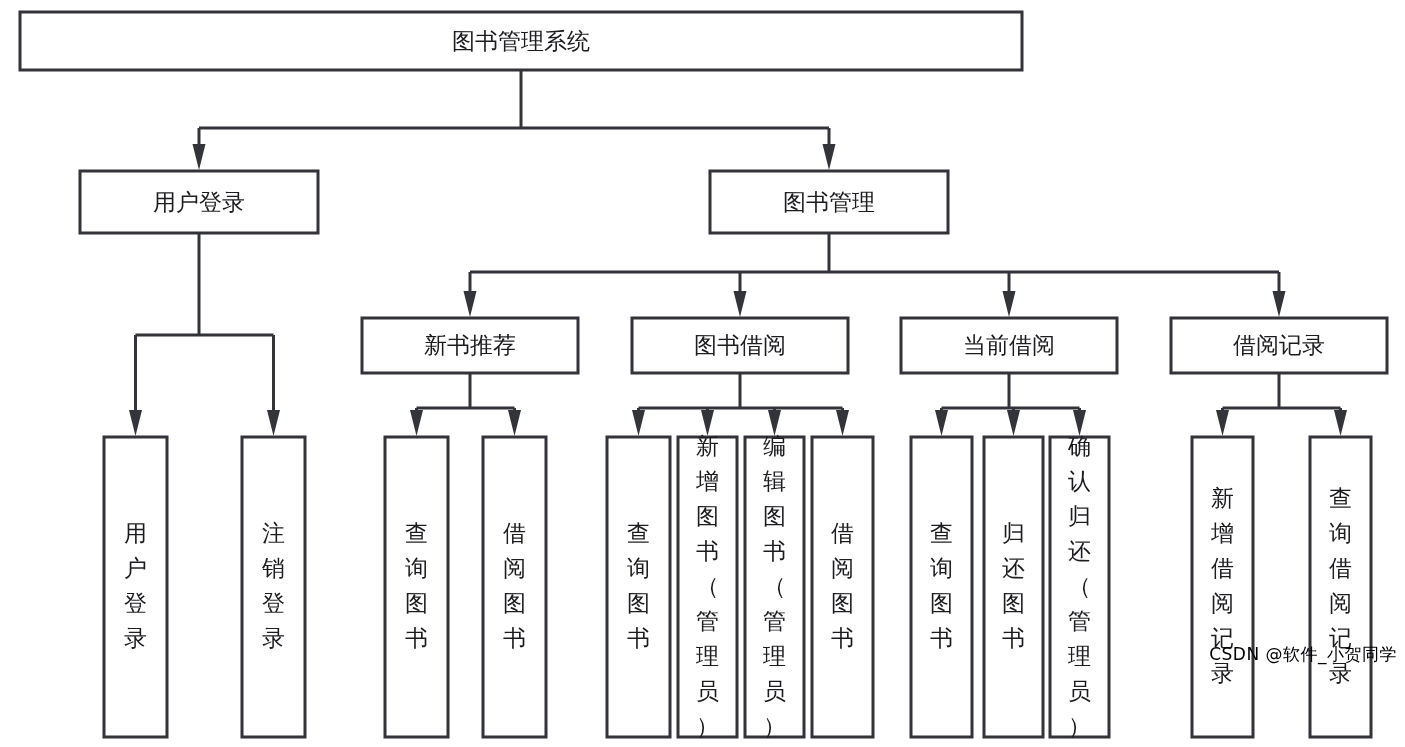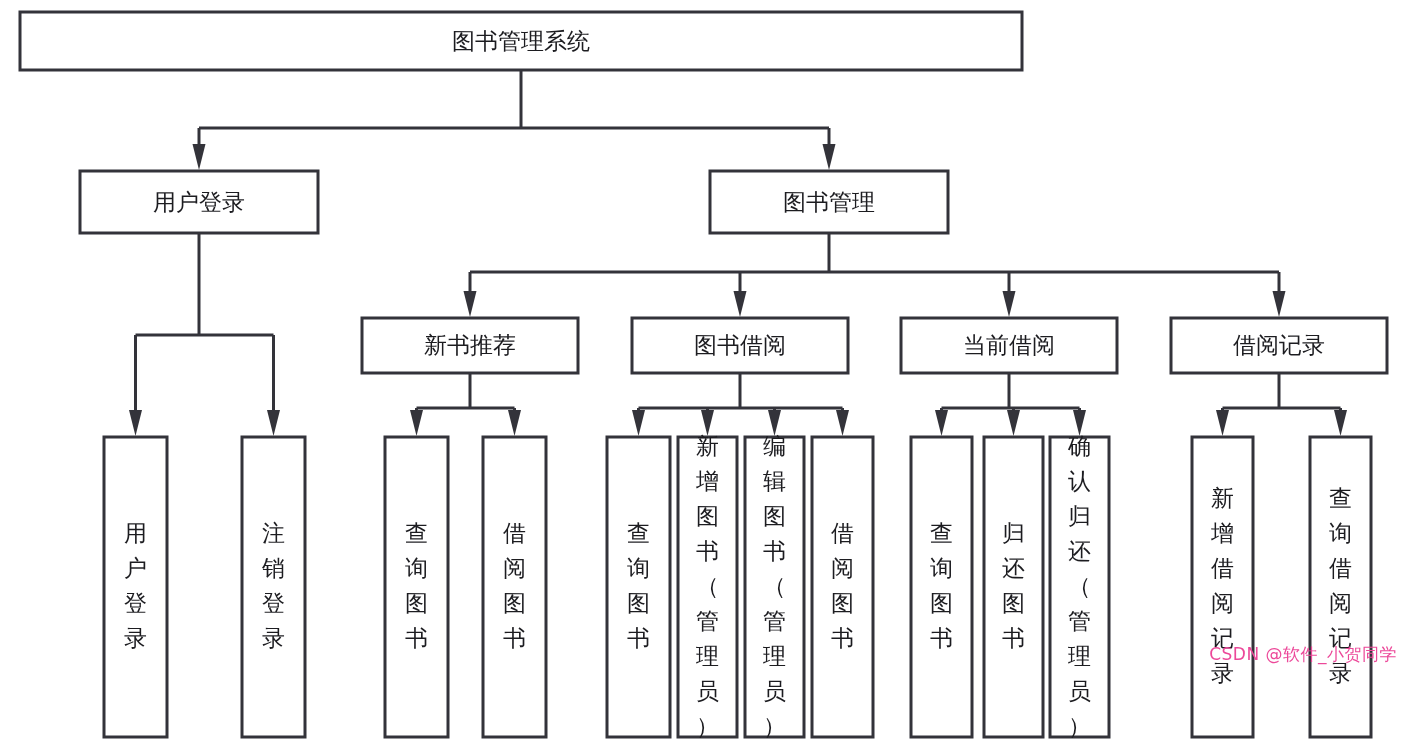--- a/index.html
+++ b/index.html
@@ -60,21 +60,21 @@
     fill: #1c1c20;
     text-anchor: middle;
     dominant-baseline: middle;
   }
   .watermark {
     position: absolute;
     right: 8px;
     bottom: 4px;
     font-family: "DejaVu Sans", "Liberation Sans", sans-serif;
     font-size: 17px;
-    color: #ec4899;
+    color: #000000;
     letter-spacing: 0.5px;
     white-space: nowrap;
     user-select: none;
   }
 </style>
 </head>
 <body>
 
 <div id="diagram-root">
   <svg class="flow" viewBox="0 0 1405 747" xmlns="http://www.w3.org/2000/svg">

